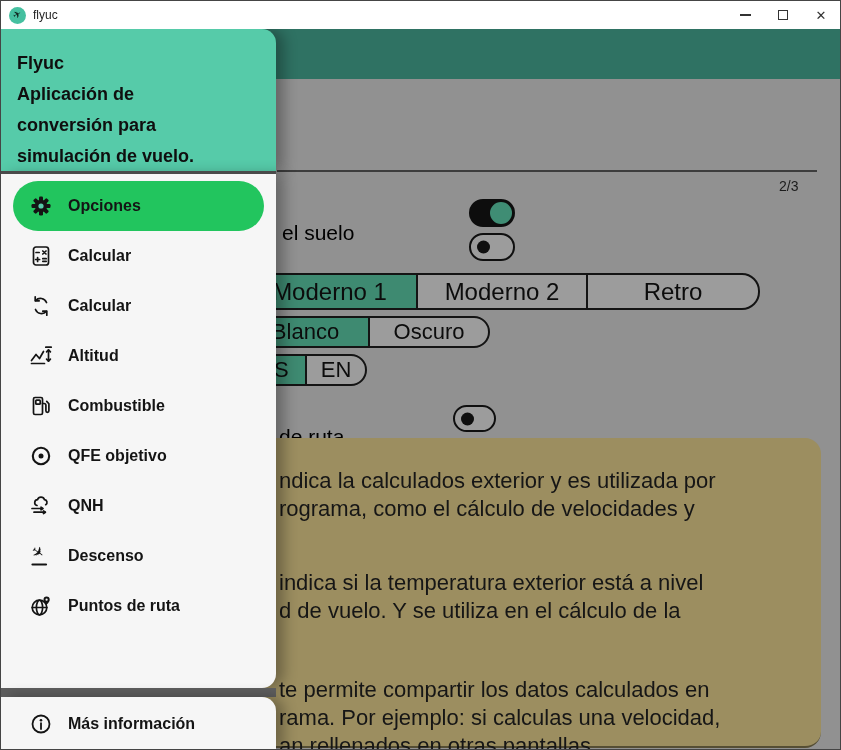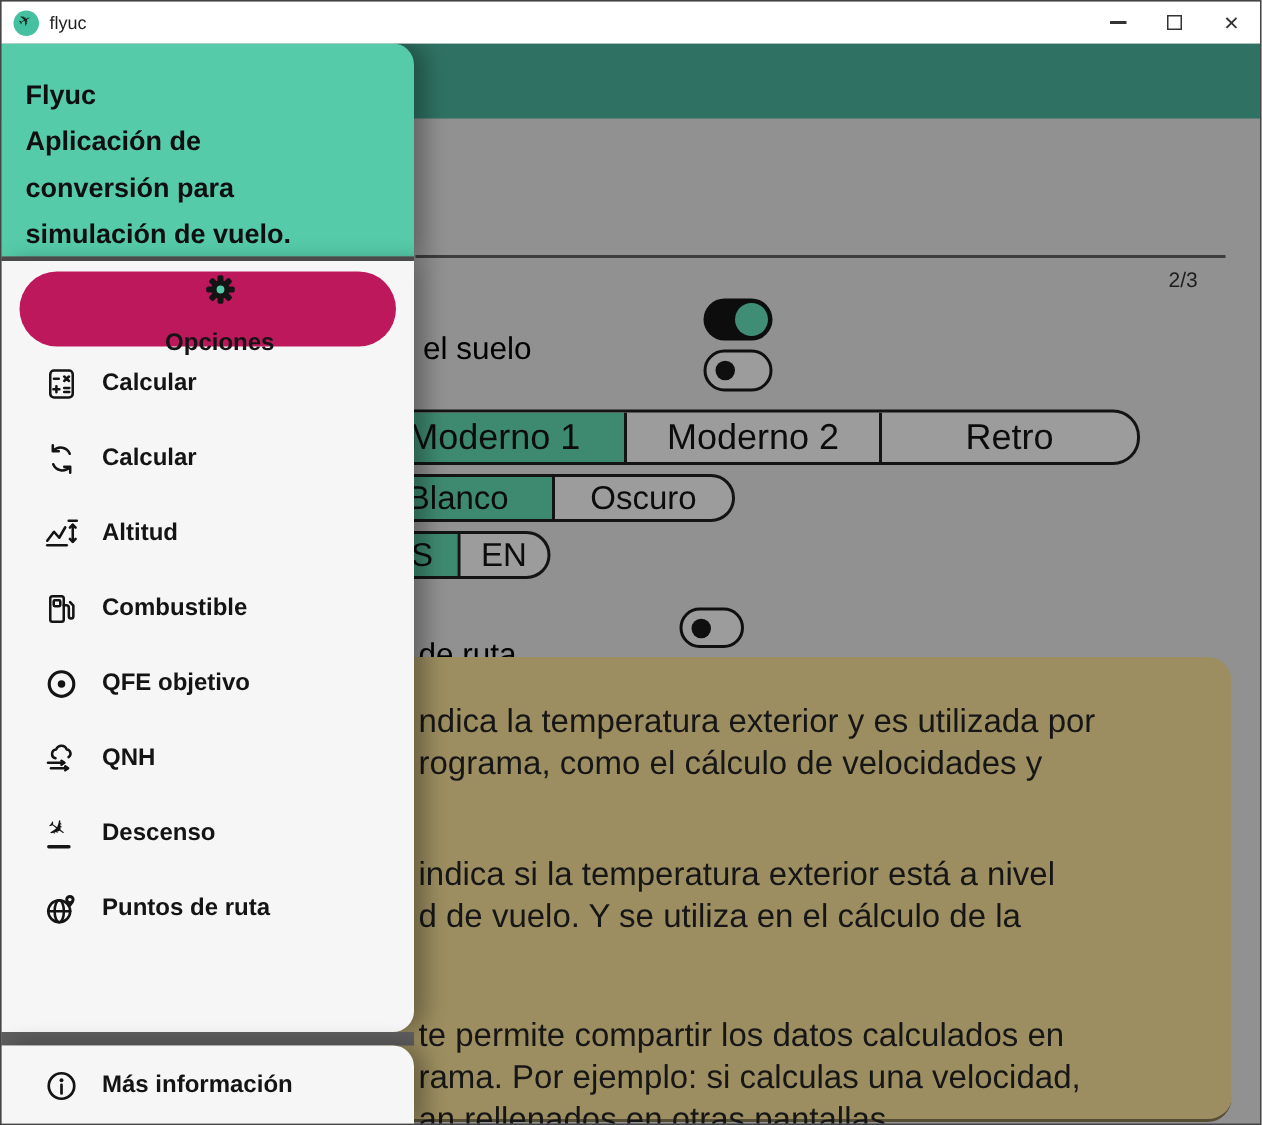--- a/index.html
+++ b/index.html
@@ -54,21 +54,21 @@
   .il3{left:278px;top:569px;} .il4{left:278px;top:597px;}
   .il5{left:278px;top:676px;} .il6{left:278px;top:704px;} .il7{left:278px;top:732px;}
   
   .drawer-header{position:absolute;left:0;top:28px;width:275px;height:142px;background:#56cba9;border-radius:0 14px 0 0;z-index:20;padding:19px 16px 0 16px;box-shadow:8px 0 14px rgba(0,0,0,.30);}
   .drawer-header div{font-size:18px;font-weight:bold;color:#0f0f0f;line-height:31px;}
   .drawer-sep{position:absolute;left:0;top:170px;width:275px;height:3px;background:#4a4a4a;z-index:21;}
   .menu-card{position:absolute;left:0;top:173px;width:275px;height:514px;background:#f6f6f6;border-radius:0 0 14px 0;z-index:20;padding-top:7px;box-shadow:8px 0 14px rgba(0,0,0,.30);}
   .menu-item{height:50px;display:flex;align-items:center;padding-left:28px;gap:15px;}
   .menu-item .ic{width:24px;height:24px;flex:0 0 24px;display:flex;align-items:center;justify-content:center;}
   .menu-item .lbl{font-size:16px;font-weight:600;color:#141414;white-space:nowrap;}
-  .menu-item.selected{background:#be185d;margin:0 12px;padding-left:16px;border-radius:25px;flex-direction:column;}
+  .menu-item.selected{background:#22c55e;margin:0 12px;padding-left:16px;border-radius:25px;}
   .drawer-gap{position:absolute;left:0;top:687px;width:275px;height:9px;background:#5e5e5e;z-index:20;}
   .footer-card{position:absolute;left:0;top:696px;width:275px;height:54px;background:#f6f6f6;border-radius:0 14px 0 0;z-index:20;box-shadow:8px 0 14px rgba(0,0,0,.30);}
   .footer-card .menu-item{height:54px;}
   svg.lineicon{stroke:#141414;fill:none;stroke-width:1.7;stroke-linecap:round;stroke-linejoin:round;}
 </style>
 </head>
 <body>
 
 <div class="window">
 
@@ -115,21 +115,21 @@
     <div class="seg sel">ES</div>
     <div class="seg">EN</div>
   </div>
 
   <div class="bg-label lbl-route">de ruta</div>
   <div class="toggle off t3">
       <div class="thumb"></div>
     </div>
 
   <div class="infobox"></div>
-  <div class="infoline il1">ndica la temperatura exterior y es utilizada por</div>
+  <div class="infoline il1">ndica la calculados exterior y es utilizada por</div>
   <div class="infoline il2">rograma, como el cálculo de velocidades y</div>
   <div class="infoline il3">indica si la temperatura exterior está a nivel</div>
   <div class="infoline il4">d de vuelo. Y se utiliza en el cálculo de la</div>
   <div class="infoline il5">te permite compartir los datos calculados en</div>
   <div class="infoline il6">rama. Por ejemplo: si calculas una velocidad,</div>
   <div class="infoline il7">an rellenados en otras pantallas.</div>
 
   <div class="drawer-header">
     <div>Flyuc</div>
     <div>Aplicación de</div>

